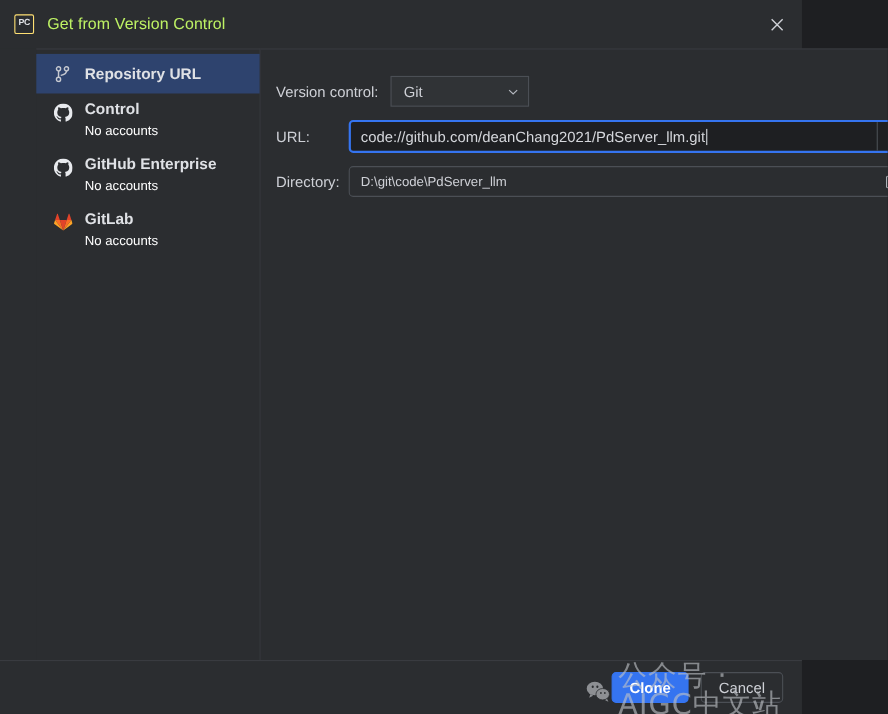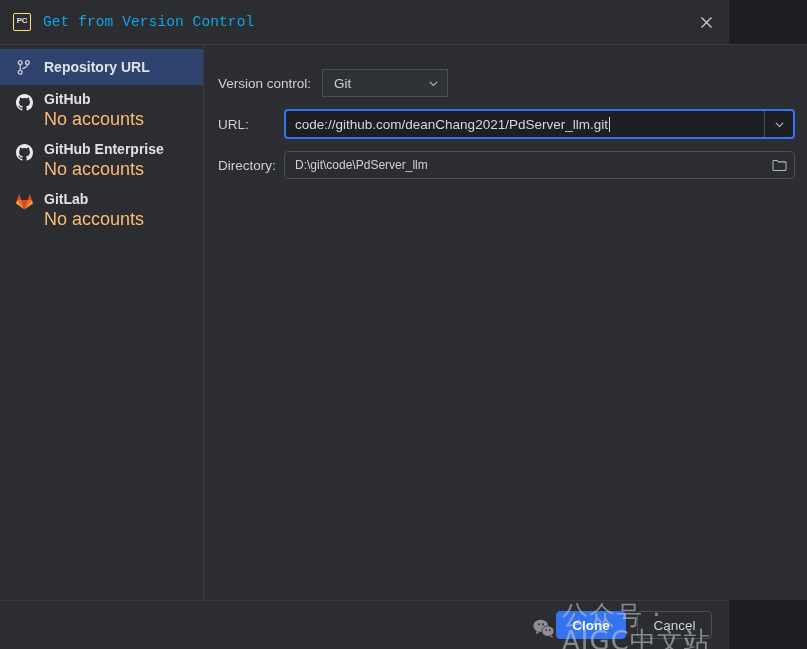--- a/index.html
+++ b/index.html
@@ -52,43 +52,43 @@
   .app-icon span {
     font-size: 8px;
     font-weight: bold;
     color: #dfe1e5;
     line-height: 1;
     letter-spacing: -0.3px;
     transform: translateY(-1px);
   }
   .title-text {
     font-size: 14.5px;
-    color: #0ea5e9;
+    color: #bef264;
     letter-spacing: 0.1px;
-    font-family: Liberation Mono, monospace;
   }
   .close-btn {
     position: absolute;
     right: 0;
     top: 0;
     width: 46px;
     height: 44px;
     display: flex;
     align-items: center;
     justify-content: center;
     cursor: default;
   }
   .close-btn svg { display: block; }
 
   
   .dialog-body {
     flex: 1 1 auto;
     display: flex;
     min-height: 0;
     position: relative;
+    padding-left: 33px;
   }
 
   .sidebar {
     width: 204px;
     flex: 0 0 204px;
     background: #2b2d30;
     border-right: 1px solid #393b40;
     border-top: 1px solid #393b40;
     padding-top: 4px;
     box-sizing: border-box;
@@ -117,22 +117,22 @@
   }
   .side-item.single .side-icon { margin-top: 0; }
   .side-texts { display: flex; flex-direction: column; justify-content: center; }
   .side-title {
     font-size: 14px;
     font-weight: bold;
     color: #dfe1e5;
     line-height: 20px;
   }
   .side-sub {
-    font-size: 18px;
-    color: #fdba74;
+    font-size: 12px;
+    color: #ffffff;
     line-height: 19px;
     margin-top: 1px;
   }
 
   
   .main {
     flex: 1 1 auto;
     background: #2b2d30;
     border-top: 1px solid #393b40;
     padding: 12px 16px 0 14px;
@@ -337,21 +337,21 @@
         </div>
       </div>
 
       <div class="side-item">
         <div class="side-icon">
           <svg width="17" height="17" viewBox="0 0 16 16">
             <path fill="#e8eaee" d="M8 0C3.58 0 0 3.58 0 8c0 3.54 2.29 6.53 5.47 7.59.4.07.55-.17.55-.38 0-.19-.01-.82-.01-1.49-2.01.37-2.53-.49-2.69-.94-.09-.23-.48-.94-.82-1.13-.28-.15-.68-.52-.01-.53.63-.01 1.08.58 1.23.82.72 1.21 1.87.87 2.33.66.07-.52.28-.87.51-1.07-1.78-.2-3.64-.89-3.64-3.95 0-.87.31-1.59.82-2.15-.08-.2-.36-1.02.08-2.12 0 0 .67-.21 2.2.82.64-.18 1.32-.27 2-.27s1.36.09 2 .27c1.53-1.04 2.2-.82 2.2-.82.44 1.1.16 1.92.08 2.12.51.56.82 1.27.82 2.15 0 3.07-1.87 3.75-3.65 3.95.29.25.54.73.54 1.48 0 1.07-.01 1.93-.01 2.2 0 .21.15.46.55.38A8.01 8.01 0 0 0 16 8c0-4.42-3.58-8-8-8z"></path>
           </svg>
         </div>
         <div class="side-texts">
-          <div class="side-title">GitHub</div>
+          <div class="side-title">Control</div>
           <div class="side-sub">No accounts</div>
         </div>
       </div>
 
       <div class="side-item">
         <div class="side-icon">
           <svg width="17" height="17" viewBox="0 0 16 16">
             <path fill="#e8eaee" d="M8 0C3.58 0 0 3.58 0 8c0 3.54 2.29 6.53 5.47 7.59.4.07.55-.17.55-.38 0-.19-.01-.82-.01-1.49-2.01.37-2.53-.49-2.69-.94-.09-.23-.48-.94-.82-1.13-.28-.15-.68-.52-.01-.53.63-.01 1.08.58 1.23.82.72 1.21 1.87.87 2.33.66.07-.52.28-.87.51-1.07-1.78-.2-3.64-.89-3.64-3.95 0-.87.31-1.59.82-2.15-.08-.2-.36-1.02.08-2.12 0 0 .67-.21 2.2.82.64-.18 1.32-.27 2-.27s1.36.09 2 .27c1.53-1.04 2.2-.82 2.2-.82.44 1.1.16 1.92.08 2.12.51.56.82 1.27.82 2.15 0 3.07-1.87 3.75-3.65 3.95.29.25.54.73.54 1.48 0 1.07-.01 1.93-.01 2.2 0 .21.15.46.55.38A8.01 8.01 0 0 0 16 8c0-4.42-3.58-8-8-8z"></path>
           </svg>
         </div>

